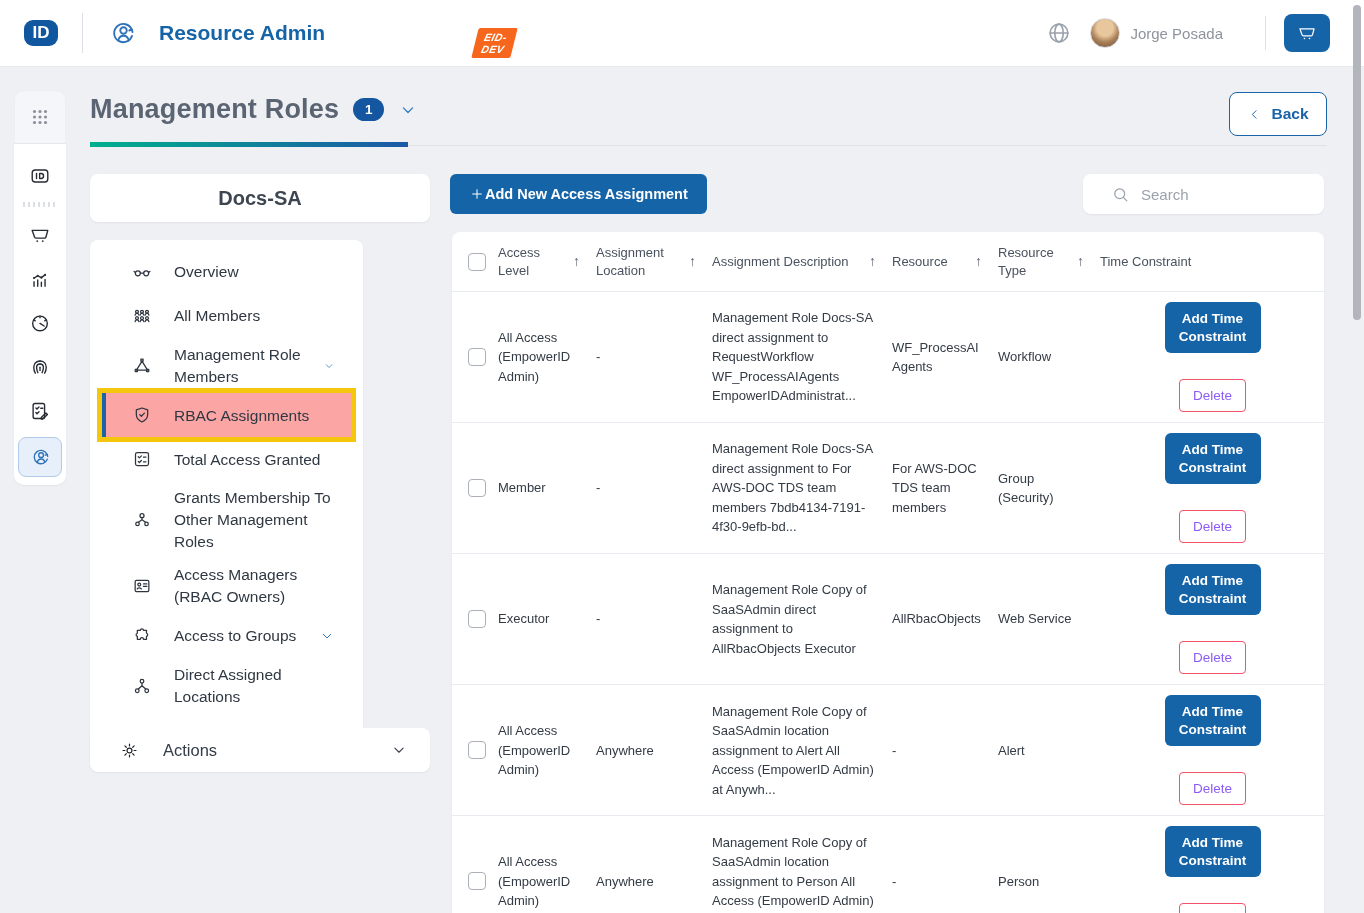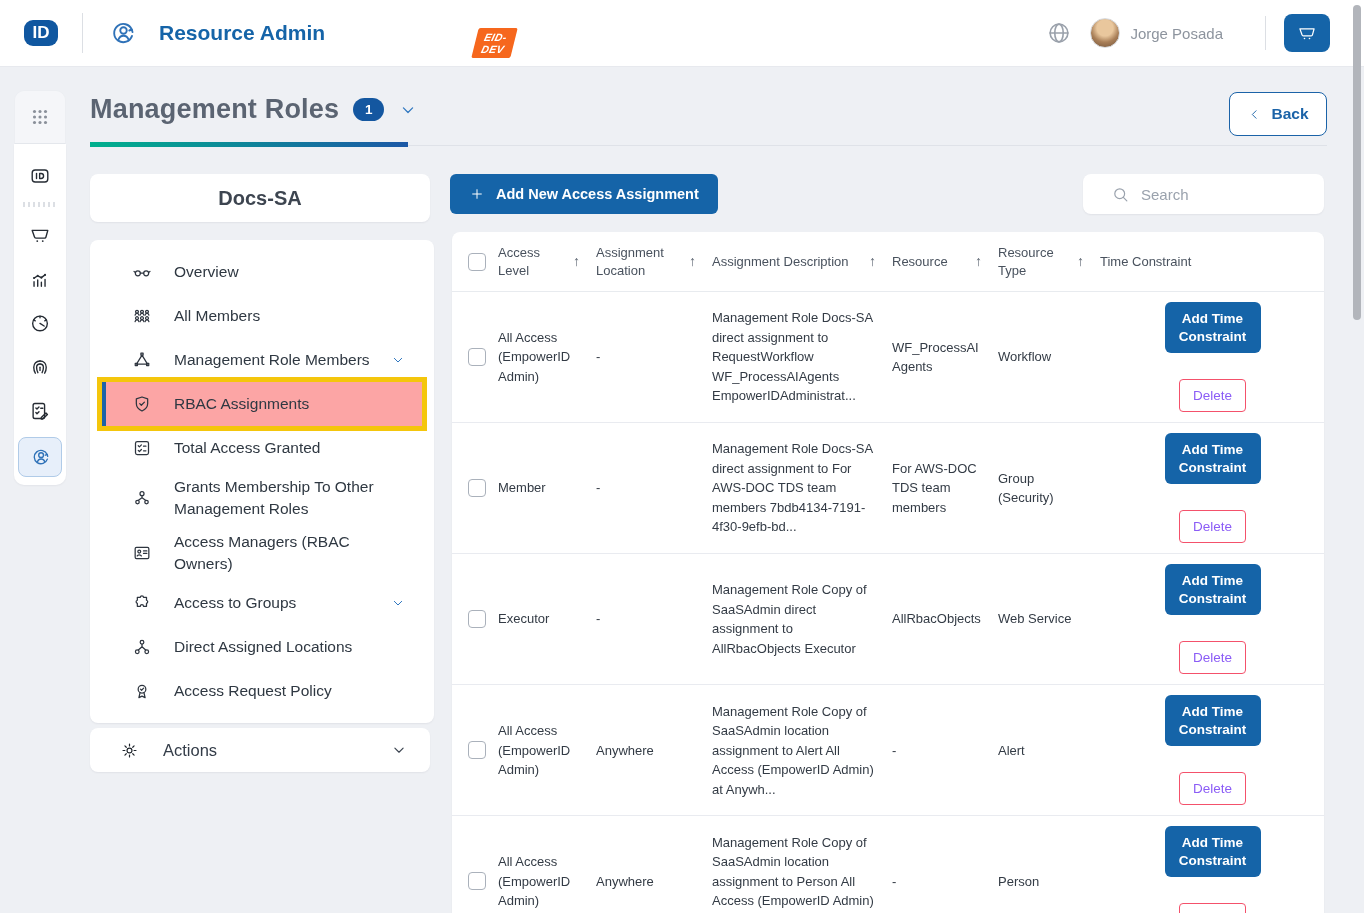--- a/index.html
+++ b/index.html
@@ -60,40 +60,40 @@
   .back-btn { position:absolute; left:1229px; top:92px; width:98px; height:44px; background:#fff;
     border:1.5px solid #1b63a8; border-radius:8px; color:#1b63a8; font-size:15.5px; font-weight:bold;
     display:flex; align-items:center; justify-content:center; gap:9px; cursor:pointer;
     font-family:"Liberation Sans", sans-serif; }
   .back-btn .ico { width:15px; height:15px; }
 
   
   .role-card { position:absolute; left:90px; top:174px; width:340px; height:48px; background:#fff;
     border-radius:8px; box-shadow:0 1px 2px rgba(16,24,40,.06); display:flex; align-items:center;
     justify-content:center; font-size:20px; font-weight:bold; color:#3d4550; }
-  .menu-card { position:absolute; left:90px; top:240px; width:344px; background:#fff; border-radius:8px;
+  .menu-card { position:absolute; left:90px; top:240px; width:273px; background:#fff; border-radius:8px;
     box-shadow:0 1px 2px rgba(16,24,40,.06); padding:10px 12px; }
   .menu-item { display:flex; align-items:center; min-height:44px; padding:6px 16px 6px 30px;
     cursor:pointer; position:relative; }
   .mi-icon { width:20px; height:20px; color:#2e353f; flex:0 0 20px; }
   .mi-label { margin-left:22px; font-size:15.5px; color:#2f3842; line-height:1.4; }
   .mi-chevron { margin-left:auto; width:16px; height:16px; color:#2f77c0; }
   .menu-item.active { background:#fca5a5; border-left:4px solid #1c63a8; padding-left:26px; }
   .menu-item.highlighted { outline:5px solid #f4c60c; z-index:3; }
   .actions-card { position:absolute; left:90px; top:728px; width:340px; height:44px; background:#fff;
     border-radius:8px; box-shadow:0 1px 2px rgba(16,24,40,.06); display:flex; align-items:center;
     padding:0 22px 0 30px; cursor:pointer; }
   .actions-card .ico-gear { width:19px; height:19px; color:#1f252c; }
   .actions-label { margin-left:24px; font-size:16.5px; color:#333c48; }
   .actions-chevron { margin-left:auto; width:18px; height:18px; color:#3a434f; }
 
   
   .add-btn { position:absolute; left:450px; top:174px; height:40px; padding:0 19px; background:#1564a8;
     border:none; border-radius:6px; color:#fff; font-size:14.5px; font-weight:bold; display:flex;
-    align-items:center; gap:11px; cursor:pointer; font-family:"Liberation Sans", sans-serif; }
+    align-items:center; gap:0; cursor:pointer; font-family:"Liberation Sans", sans-serif; }
   .add-btn .ico { width:16px; height:16px; }
   .search-box { position:absolute; left:1083px; top:174px; width:241px; height:40px; background:#fff;
     border-radius:8px; box-shadow:0 1px 2px rgba(16,24,40,.06); display:flex; align-items:center;
     padding:0 28px; }
   .search-box .ico { width:19px; height:19px; color:#9aa2ad; flex:0 0 19px; }
   .search-input { border:none; outline:none; margin-left:11px; font-size:15px; color:#333b46;
     width:100%; font-family:"Liberation Sans", sans-serif; background:transparent; }
   .search-input::placeholder { color:#9aa2ad; }
 
   

